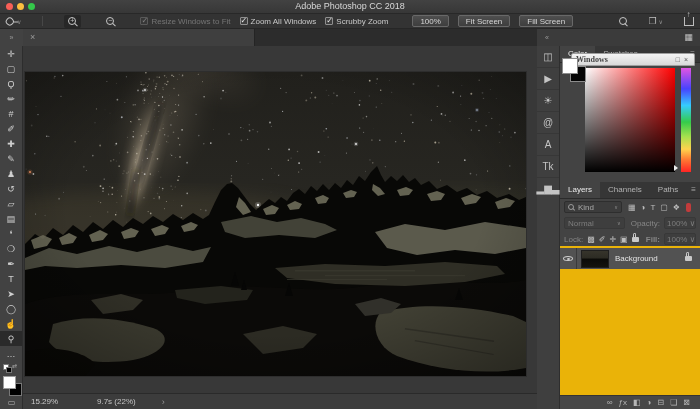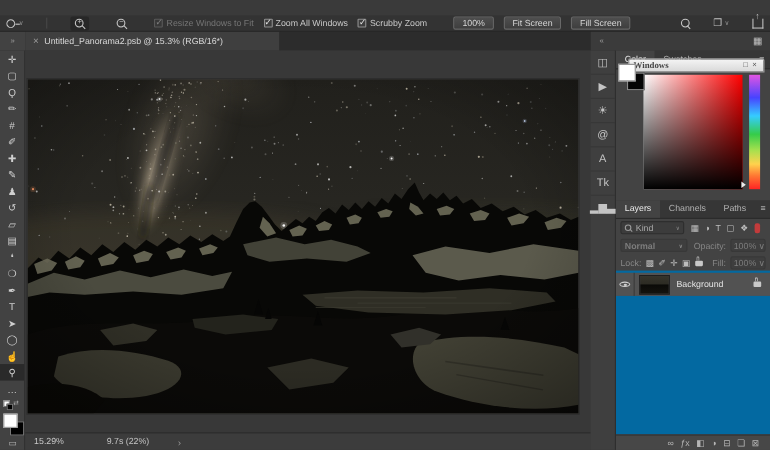--- a/index.html
+++ b/index.html
@@ -116,36 +116,42 @@
   .minimag::before{content:"";position:absolute;left:0;top:0;width:4px;height:4px;border:1px solid #9a9a9a;border-radius:50%;}
   .minimag::after{content:"";position:absolute;left:4.5px;top:4.5px;width:2.5px;height:1px;background:#9a9a9a;
                   transform:rotate(45deg);transform-origin:0 0;}
   .plock{position:relative;width:7px;height:5px;background:#c9c9c9;border-radius:1px;display:inline-block;}
   .plock::before{content:"";position:absolute;top:-4px;left:1px;width:3px;height:4px;border:1px solid #c9c9c9;
                  border-bottom:none;border-radius:3px 3px 0 0;box-sizing:border-box;}
   .peye{position:relative;width:10px;height:9px;display:inline-block;}
   .peye::before{content:"";position:absolute;left:0;top:2px;width:10px;height:5px;border:1px solid #cfcfcf;
                 border-radius:50%;box-sizing:border-box;}
   .peye::after{content:"";position:absolute;left:3.5px;top:3.5px;width:3px;height:2px;background:#cfcfcf;border-radius:50%;}
-  #layer-list{position:absolute;left:0;top:64px;width:140px;height:149px;background:#0369a1;}
+  #layer-list{position:absolute;left:0;top:64px;width:140px;height:149px;background:#eab308;}
   .layer-row{position:absolute;left:0;top:2px;width:140px;height:21px;background:#525252;display:flex;align-items:center;}
   .eyecell{width:17px;height:21px;display:flex;align-items:center;justify-content:center;border-right:1px solid #3a3a3a;box-sizing:border-box;}
   .lthumb{width:26px;height:16px;margin-left:4px;border:1px solid #1f1f1f;
           background:linear-gradient(180deg,#36342b 0%,#2d2c24 42%,#0b0b08 52%,#14130e 100%);}
   .lname{margin-left:6px;font-size:8px;color:#e3e3e3;}
   .llock{margin-left:auto;margin-right:8px;}
   #layers-footer{position:absolute;left:0;bottom:0;width:140px;height:14px;background:#474747;border-top:1px solid #333;
                  display:flex;align-items:center;justify-content:flex-end;gap:6px;padding:0 10px;box-sizing:border-box;}
   #layers-footer span{font-size:8px;color:#b5b5b5;}
 </style>
 </head>
 <body>
 
 <div class="app">
 
+  <div class="abs" id="titlebar">
+    <span class="tlight" style="left:6px;background:#f85f57;"></span>
+    <span class="tlight" style="left:17px;background:#fbbe3f;"></span>
+    <span class="tlight" style="left:28px;background:#34c84a;"></span>
+    <div class="title">Adobe Photoshop CC 2018</div>
+  </div>
 
   <div class="abs" id="optionsbar">
     <span style="display:flex;align-items:center;gap:2px;">
       <span class="mag rot45"></span>
       <span class="chev">∨</span>
     </span>
     <span class="vsep"></span>
     <span class="zbtn pressed">
         <span class="mag">
           <i>+</i>
@@ -183,21 +189,20 @@
       <span class="wsicon">❐</span>
       <span class="chev">∨</span>
     </span>
     <span class="share"></span>
   </div>
 
   <div class="abs" id="tabrow">
     <div id="toolbar-top">»</div>
     <div class="doc-tab">
       <span class="close">×</span>
-      <span class="tname">Untitled_Panorama2.psb @ 15.3% (RGB/16*)</span>
     </div>
     <div id="dock-top">
       <span class="collapse">«</span>
       <span class="wsicon">▦</span>
     </div>
   </div>
 
   <div class="abs" id="toolbar">
     <div>
 
@@ -845,42 +850,42 @@
         <span class="ficon">▦</span>
             <span class="ficon">◑</span>
             <span class="ficon">T</span>
             <span class="ficon">▢</span>
             <span class="ficon">❖</span>
           </span>
         <span class="red-toggle"></span>
       </div>
 
       <div class="lrow">
-        <span class="dd dim" style="width:62px;font-weight:bold;">
+        <span class="dd dim" style="width:62px;">
           <span>Normal</span>
           <span class="ddchev">∨</span>
         </span>
         <span class="dimtxt" style="margin-left:2px;">Opacity:</span>
         <span class="vb" style="width:32px;">
           <span>100%</span>
           <span class="ddchev">∨</span>
         </span>
       </div>
 
       <div class="lrow">
         <span class="dimtxt">Lock:</span>
         <span style="display:flex;align-items:center;gap:4px;">
 
         <span class="ficon">▩</span>
             <span class="ficon">✐</span>
             <span class="ficon">✛</span>
             <span class="ficon">▣</span>
           </span>
         <span class="plock"></span>
-        <span class="dimtxt" style="margin-left:auto;">Fill:</span>
+        <span class="dimtxt" style="margin-left:auto;font-weight:bold;">Fill:</span>
         <span class="vb" style="width:32px;">
           <span>100%</span>
           <span class="ddchev">∨</span>
         </span>
       </div>
 
       <div id="layer-list">
         <div class="layer-row">
           <span class="eyecell">
               <span class="peye"></span>

